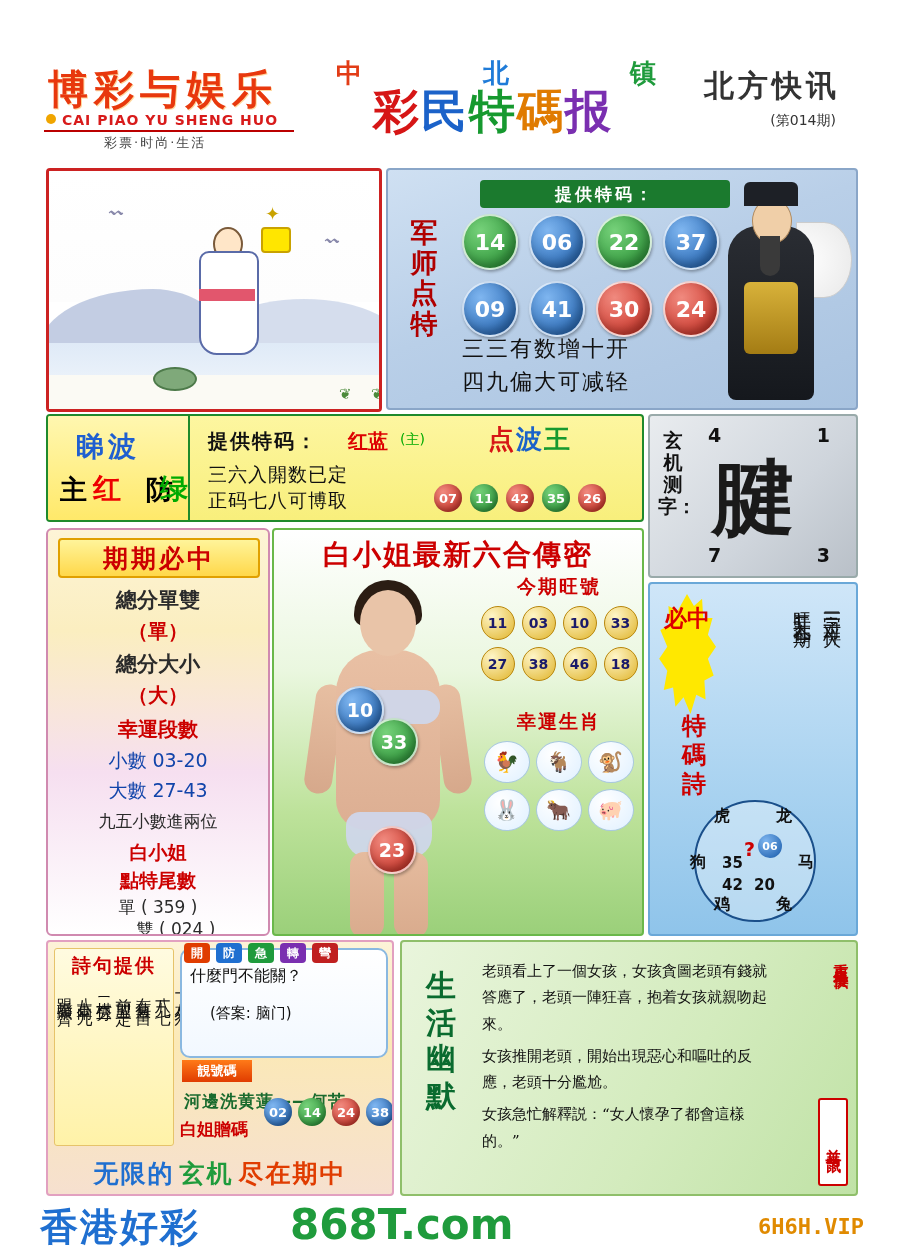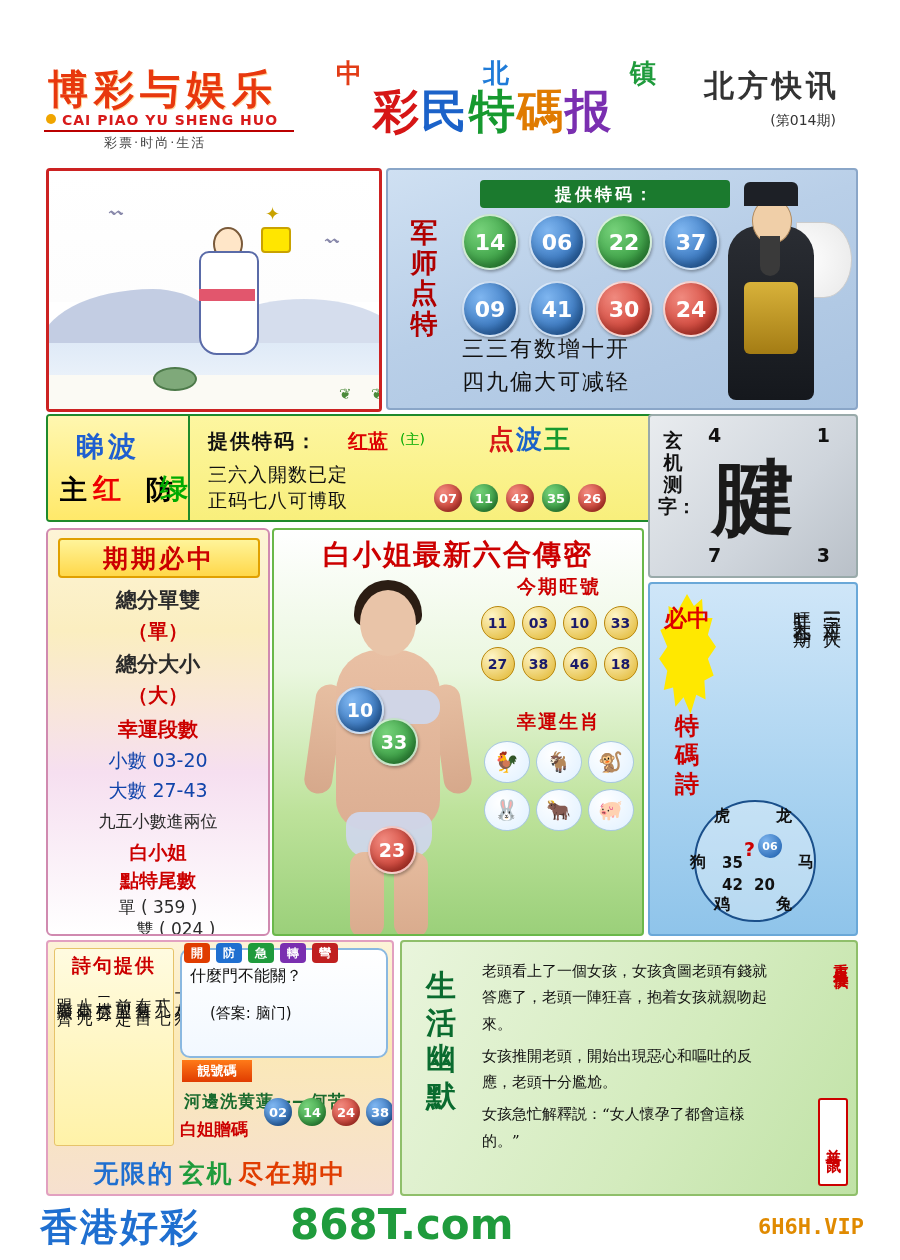--- a/index.html
+++ b/index.html
@@ -181,21 +181,20 @@
     position:absolute;left:96px;top:48px;width:54px;height:74px;
     background:radial-gradient(circle at 10% 50%,#ffffff,#e8e8e8);
     border-radius:0 60% 60% 0;border:1px solid #ccc;
   }
 
   
   .row2{
     position:absolute;left:46px;top:414px;width:594px;height:104px;
     border:2px solid #1f8a2c;border-radius:4px;overflow:hidden;
     background:linear-gradient(#fdf6a0,#f8ef7c);
-    padding-left:36px;
   }
   .row2 .left-col{
     position:absolute;left:0;top:0;width:140px;height:100%;
     background:linear-gradient(#fff7b0,#ffe96a);
     border-right:2px solid #1f8a2c;
   }
   .r2-dibo{
     position:absolute;left:28px;top:12px;font-size:28px;font-weight:bold;color:#1f5fd0;letter-spacing:4px;
   }
   .r2-zhu{
@@ -359,21 +358,21 @@
   .star-burst{
     position:absolute;left:0;top:0;width:58px;height:120px;
     background:#ffe800;
     clip-path:polygon(50% 0%,62% 10%,76% 4%,78% 20%,94% 20%,86% 34%,100% 44%,86% 54%,96% 68%,80% 72%,82% 88%,66% 84%,56% 100%,44% 86%,30% 94%,26% 78%,10% 80%,16% 64%,2% 54%,16% 44%,4% 30%,20% 26%,18% 10%,34% 14%);
   }
   .star-text{
     position:absolute;left:0;top:10px;width:58px;text-align:center;
     font-size:23px;font-weight:bold;color:#d00;line-height:1.25;
   }
   .bzts .vtxt{
-    position:absolute;left:14px;top:128px;width:46px;text-align:center;
+    position:absolute;left:21px;top:128px;width:46px;text-align:center;
     font-size:24px;font-weight:bold;color:#c00;line-height:1.2;
   }
   .bzts .poem{
     position:absolute;right:12px;top:14px;width:122px;height:170px;
     display:flex;flex-direction:row-reverse;gap:6px;
   }
   .poem-col{
     writing-mode:vertical-rl;text-orientation:upright;
     font-size:18px;color:#111;letter-spacing:3px;
     font-family:"DejaVu Serif","Liberation Serif",serif;

